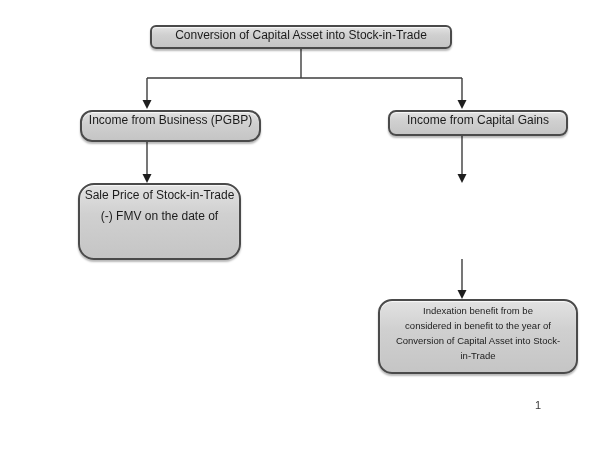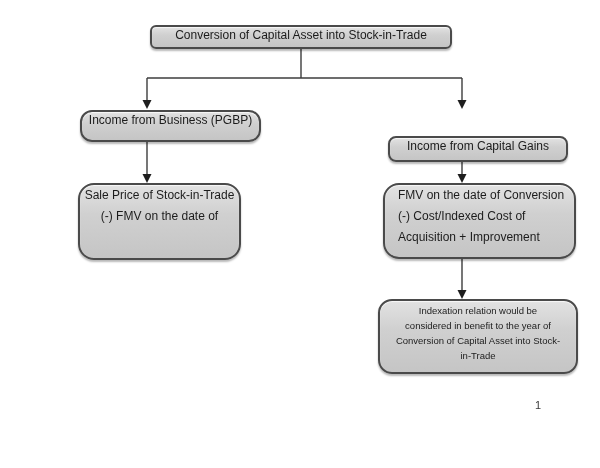--- a/index.html
+++ b/index.html
@@ -47,21 +47,20 @@
   .node-branch-left {
     left: 80px; top: 110px;
     width: 181px; height: 32px;
     border-radius: 12px;
   }
 
   .node-branch-right {
     left: 388px; top: 110px;
     width: 180px; height: 26px;
     border-radius: 8px;
-    margin-top: 26px;
   }
 
   .node-detail-left {
     left: 78px; top: 183px;
     width: 163px; height: 77px;
     border-radius: 16px;
     line-height: 21px;
   }
 
   .node-detail-right {
@@ -127,28 +126,23 @@
 
   <div class="node node-branch-right">
     <div class="line">Income from Capital Gains</div>
   </div>
 
   <div class="node node-detail-left">
     <div class="line">Sale Price of Stock-in-Trade</div>
     <div class="line">(-) FMV on the date of</div>
   </div>
 
-  <div class="node node-detail-right">
-    <div class="line">FMV on the date of Conversion</div>
-    <div class="line">(-) Cost/Indexed Cost of</div>
-    <div class="line">Acquisition + Improvement</div>
-  </div>
 
   <div class="node node-note">
-    <div class="line">Indexation relation would be</div>
+    <div class="line">Indexation benefit from be</div>
     <div class="line">considered in benefit to the year of</div>
     <div class="line">Conversion of Capital Asset into Stock-</div>
     <div class="line">in-Trade</div>
   </div>
 
   <div class="page-number">1</div>
 
 </div>
 
 </body></html>

